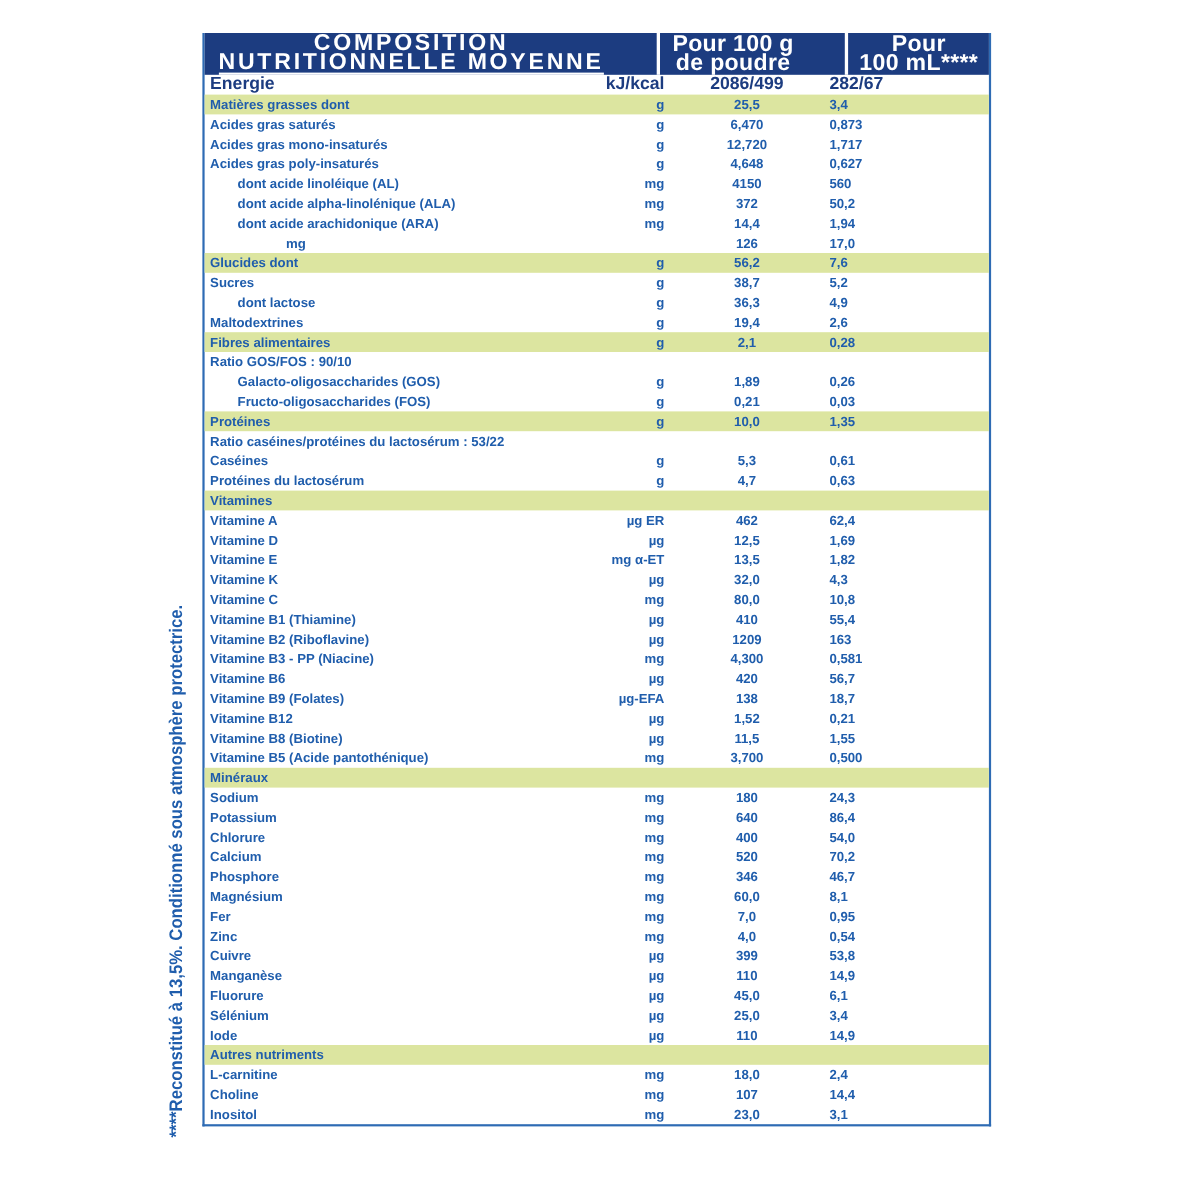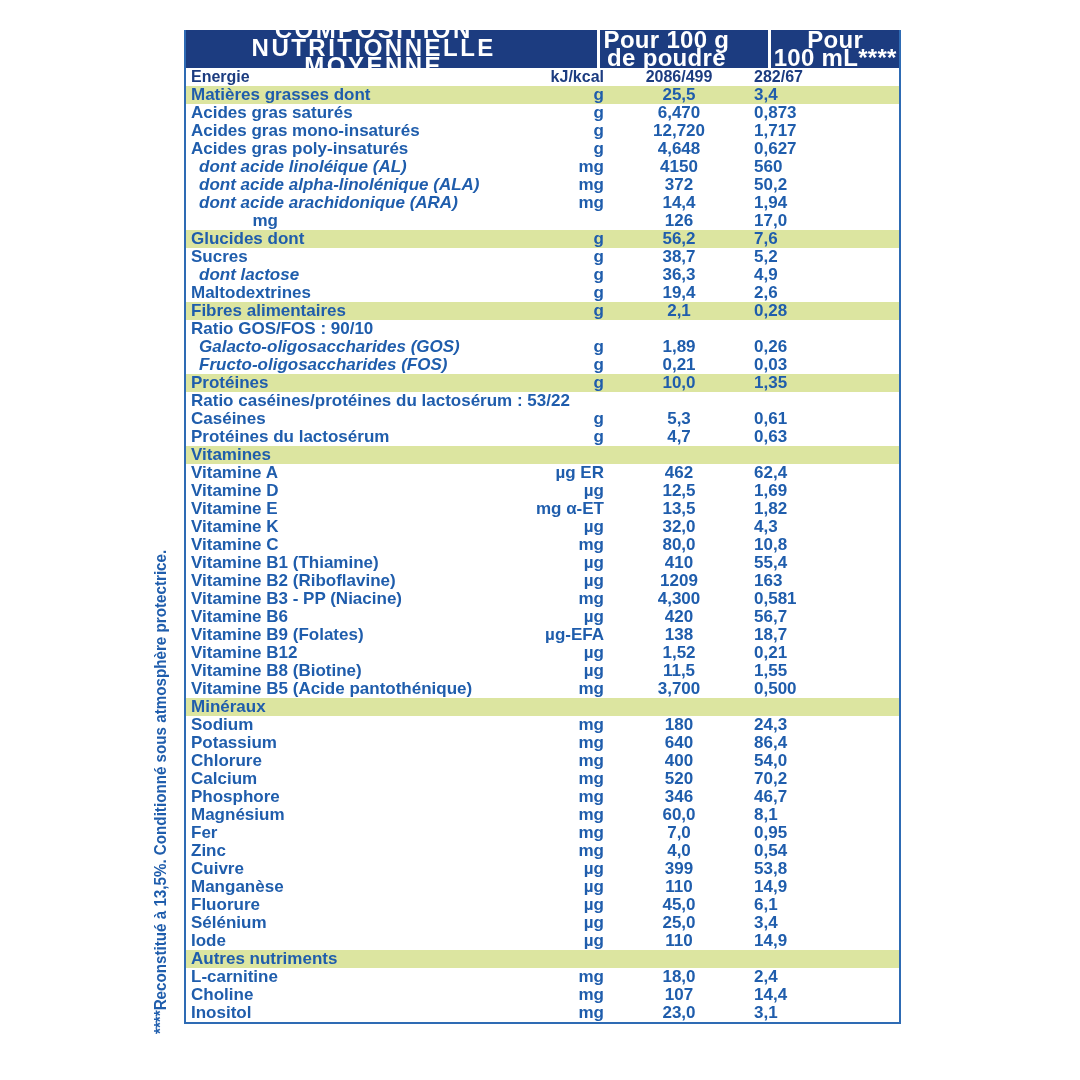--- a/index.html
+++ b/index.html
@@ -15,34 +15,34 @@
 
   
   #table{
     position:absolute;left:184px;top:30px;width:717px;
     border-left:2px solid var(--border);
     border-right:2px solid var(--border);
     border-bottom:2px solid var(--border);
     background:#fff;
   }
   .thead{display:flex;height:38px;background:var(--navy);color:#fff;
-    font-weight:700;font-size:24px;line-height:18px;text-align:center;gap:36px;}
+    font-weight:700;font-size:21px;line-height:18px;text-align:center;gap:36px;}
   .thead .cell{display:flex;flex-direction:column;justify-content:center;height:100%;}
   .hc1{width:418px;letter-spacing:2.5px;}
   .hc2{width:150px;border-left:3px solid #fff;letter-spacing:0.3px;align-items:center;}
   .hc3{width:145px;border-left:3px solid #fff;letter-spacing:0.3px;}
   .underlined span{display:inline-block;border-bottom:2.5px solid #fff;padding-bottom:0px;}
 
   .row{display:flex;align-items:center;height:18px;
-    font-size:17px;font-weight:700;color:var(--blue);line-height:18px;}
+    font-size:12px;font-weight:700;color:var(--blue);line-height:18px;}
   .row.band{background:var(--green);}
   .row.energie{color:var(--navy);font-size:16px;}
   .c1{display:flex;width:418px;align-items:baseline;gap:36px;}
   .lbl{flex:1;padding-left:5px;white-space:nowrap;overflow:visible;}
-  .lbl.indent{padding-left:13px;font-style:italic;}
+  .lbl.indent{padding-left:30px;}
   .unit{width:92px;text-align:right;white-space:nowrap;}
   .v1{width:150px;text-align:center;}
   .v2{width:145px;text-align:left;}
   .row.full .lbl{flex:1;}
 
   
   #footnote{
     position:absolute;left:151px;top:1034px;
     transform:rotate(-90deg) scaleX(0.92);transform-origin:0 0;
     white-space:nowrap;font-size:16.5px;font-weight:700;color:var(--blue);

